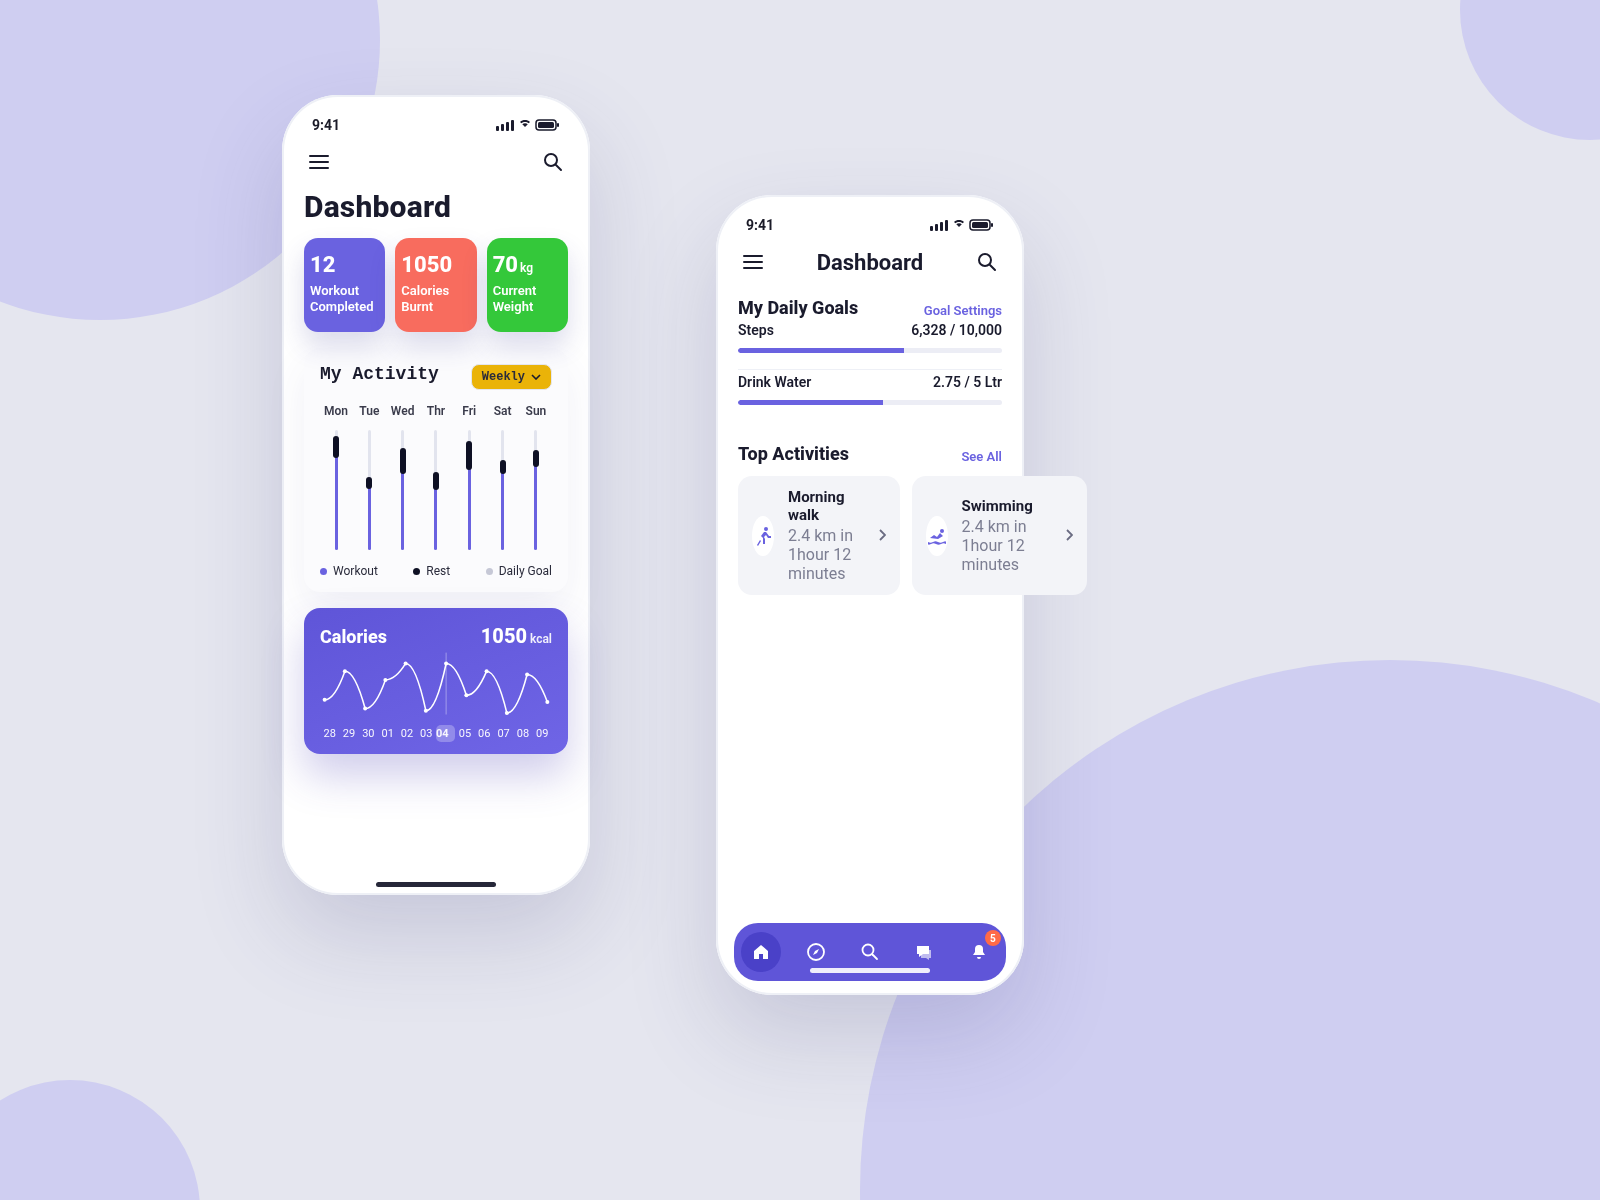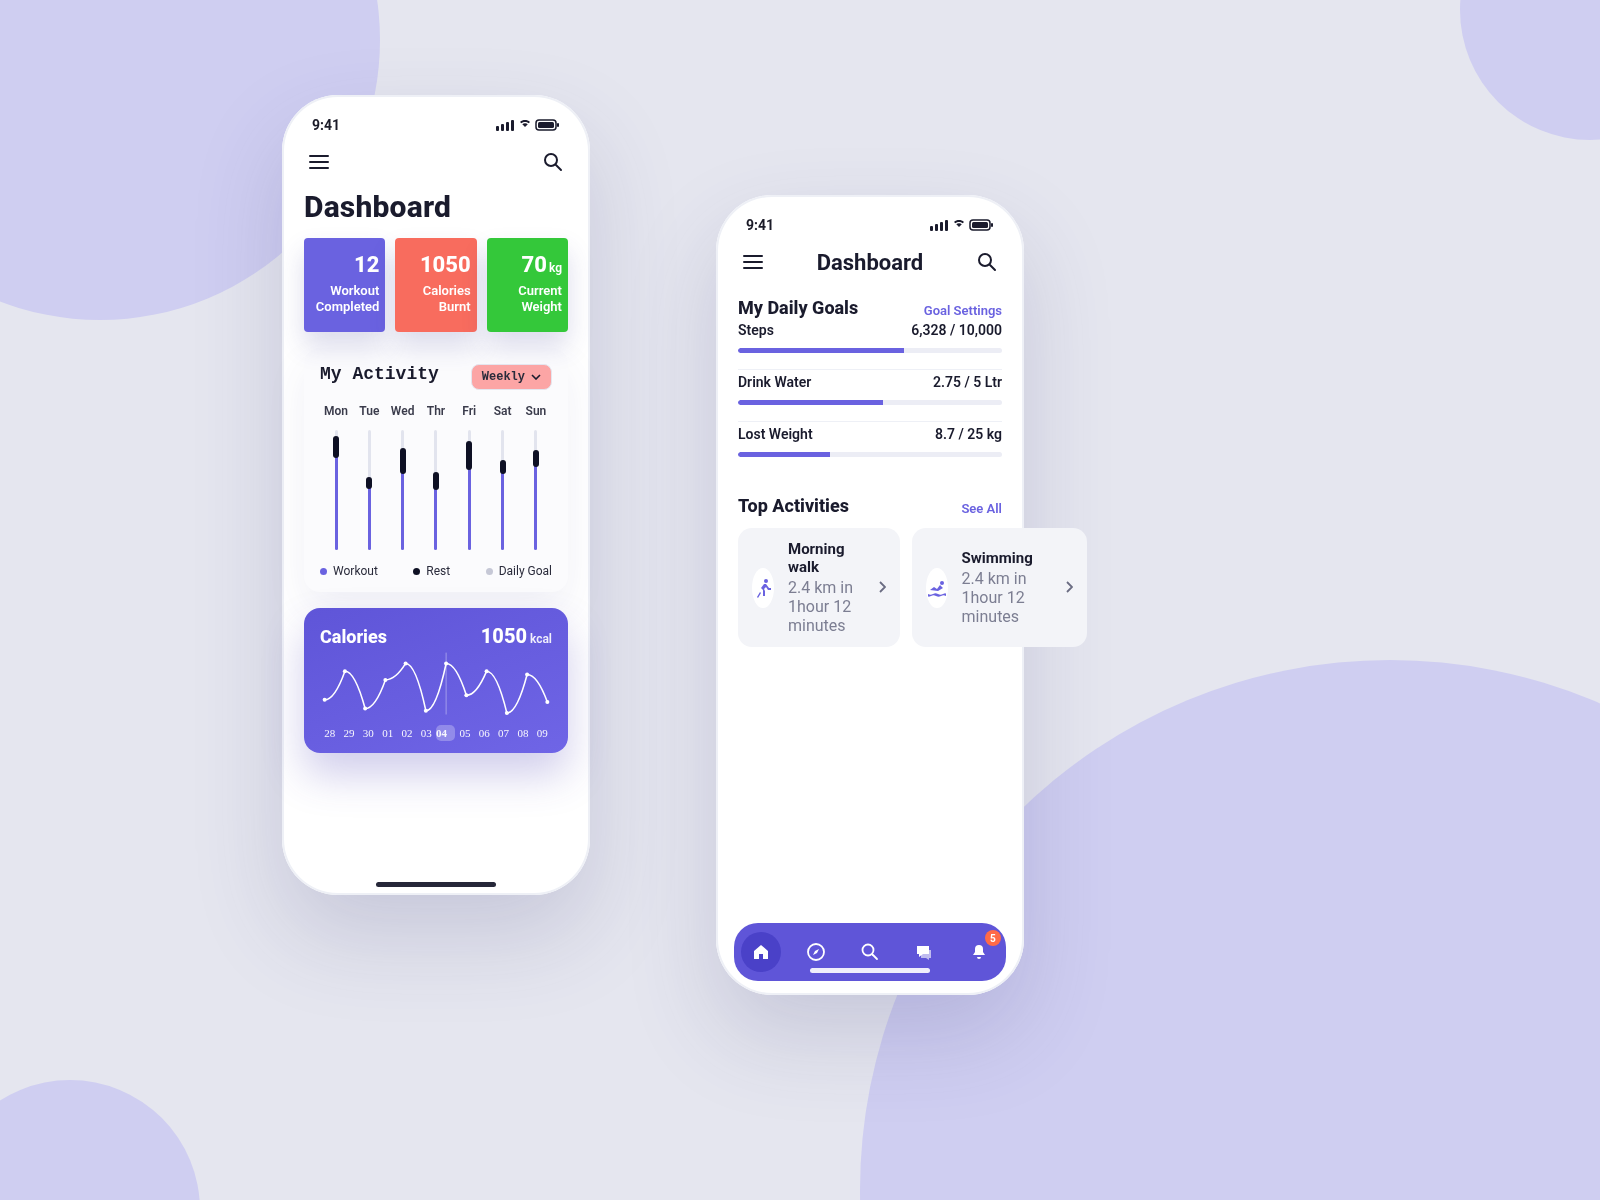--- a/index.html
+++ b/index.html
@@ -27,50 +27,50 @@
 .status svg { display: block; }
 
 .row { display: flex; justify-content: space-between; align-items: center; }
 .topbar { padding: 4px 0 10px; }
 .hamburger, .searchbtn { width: 30px; height: 30px; display: flex; align-items: center; justify-content: center; cursor: pointer; }
 
 h1.title { font-size: 30px; font-weight: 800; color: #1a1b2d; letter-spacing: .2px; padding: 2px 0 14px; }
 h2.title-c { font-size: 22px; font-weight: 700; color: #1a1b2d; }
 
 .stats { display: flex; gap: 10px; }
-.stat { flex: 1; border-radius: 4px; color: #fff; text-align: right; padding: 14px 6px 16px; box-shadow: 0 14px 26px rgba(60,60,150,.18); }
+.stat { flex: 1; border-radius: 14px; color: #fff; text-align: left; padding: 14px 6px 16px; box-shadow: 0 14px 26px rgba(60,60,150,.18); }
 .stat .val { font-size: 22px; font-weight: 800; }
 .stat .val .unit { font-size: 12px; font-weight: 600; margin-left: 2px; }
 .stat .lbl { font-size: 13px; font-weight: 600; line-height: 1.25; margin-top: 6px; }
 .stat.indigo { background: #6a62e0; }
 .stat.coral  { background: #f86c5e; }
 .stat.green  { background: #34c83a; }
 
 .card { background: #fbfbfd; border-radius: 16px; padding: 16px 16px 14px; margin-top: 16px; box-shadow: 0 18px 40px rgba(70,70,140,.08); }
 .card-head { display: flex; justify-content: space-between; align-items: flex-start; font-family: Liberation Mono, monospace; }
 .card-title { font-size: 18px; font-weight: 800; color: #1a1b2d; }
-.pill { font-size: 12px; font-weight: 700; color: #2a2b3b; border: 1px solid #e4e6ef; border-radius: 8px; padding: 5px 10px; display: flex; gap: 6px; align-items: center; cursor: pointer; background:#fca5a5; }
+.pill { font-size: 12px; font-weight: 700; color: #2a2b3b; border: 1px solid #e4e6ef; border-radius: 8px; padding: 5px 10px; display: flex; gap: 6px; align-items: center; cursor: pointer; background:#eab308; }
 
 .weekbar { display: flex; justify-content: space-between; margin-top: 14px; }
 .day { width: 32px; text-align: center; }
 .day .dl { font-size: 12px; color: #3a3b4b; font-weight: 600; }
 .track { position: relative; width: 3px; height: 120px; background: #e2e4ee; margin: 12px auto 0; border-radius: 2px; }
 .track .wk { position: absolute; left: 0; width: 3px; background: #6a62e0; border-radius: 2px; }
 .track .rest { position: absolute; left: -1.5px; width: 6px; background: #0e1024; border-radius: 3px; }
 .legend { display: flex; justify-content: space-between; margin-top: 14px; font-size: 12px; color: #2a2b3b; }
 .legend span::before { content:""; display:inline-block; width:7px; height:7px; border-radius:50%; margin-right:6px; vertical-align:middle; }
 .legend .l1::before{ background:#6a62e0;} .legend .l2::before{ background:#0e1024;} .legend .l3::before{ background:#c6c8d6;}
 
 .calories { background: linear-gradient(160deg,#5f55d8,#6f65e6); color:#fff; border-radius:16px; padding:16px 16px 12px; margin-top:16px; box-shadow:0 22px 40px rgba(70,60,180,.25); }
 .calories .hd { display:flex; justify-content:space-between; align-items:baseline; }
 .calories .hd .t { font-size:18px; font-weight:800; }
 .calories .hd .v { font-size:20px; font-weight:800; }
 .calories .hd .v .u { font-size:12px; font-weight:600; margin-left:3px; opacity:.9; }
 .calories svg { display:block; width:100%; }
-.datesrow { display:flex; justify-content:space-between; font-size:11px; opacity:.95; margin-top:8px;font-family:Liberation Serif, serif; }
+.datesrow { display:flex; justify-content:space-between; font-size:11px; opacity:.95; margin-top:8px; }
 .datesrow .d { width:22px; text-align:center; border-radius:5px; padding:2px 0; }
 .datesrow .d.act { background: rgba(255,255,255,.28); font-weight:700; }
 
 .sec { margin-top: 10px; }
 .sec-h { display:flex; justify-content:space-between; align-items:flex-end; }
 .sec-t { font-size:18px; font-weight:800; color:#1a1b2d; }
 .link { font-size:13px; font-weight:600; color:#6a62e0; cursor:pointer; }
 
 .goal { margin-top: 4px; border-bottom:1px solid #eef0f6; padding-bottom: 16px; }
 .goal:last-child{ border-bottom:none; }
@@ -314,29 +314,20 @@
         </div>
         <div class="goal">
           <div class="gh">
             <span>Drink Water</span>
             <span class="v">2.75 / 5 Ltr</span>
           </div>
           <div class="gbar">
             <div class="fill" style="width:55%"></div>
           </div>
         </div>
-        <div class="goal">
-          <div class="gh">
-            <span>Lost Weight</span>
-            <span class="v">8.7 / 25 kg</span>
-          </div>
-          <div class="gbar">
-            <div class="fill" style="width:35%"></div>
-          </div>
-        </div>
       </div>
   </div>
 
   <div class="sec" style="margin-top:22px">
     <div class="sec-h">
       <div class="sec-t">Top Activities</div>
       <div class="link">See All</div>
     </div>
     <div class="actlist" id="actlist">
         <div class="act">

